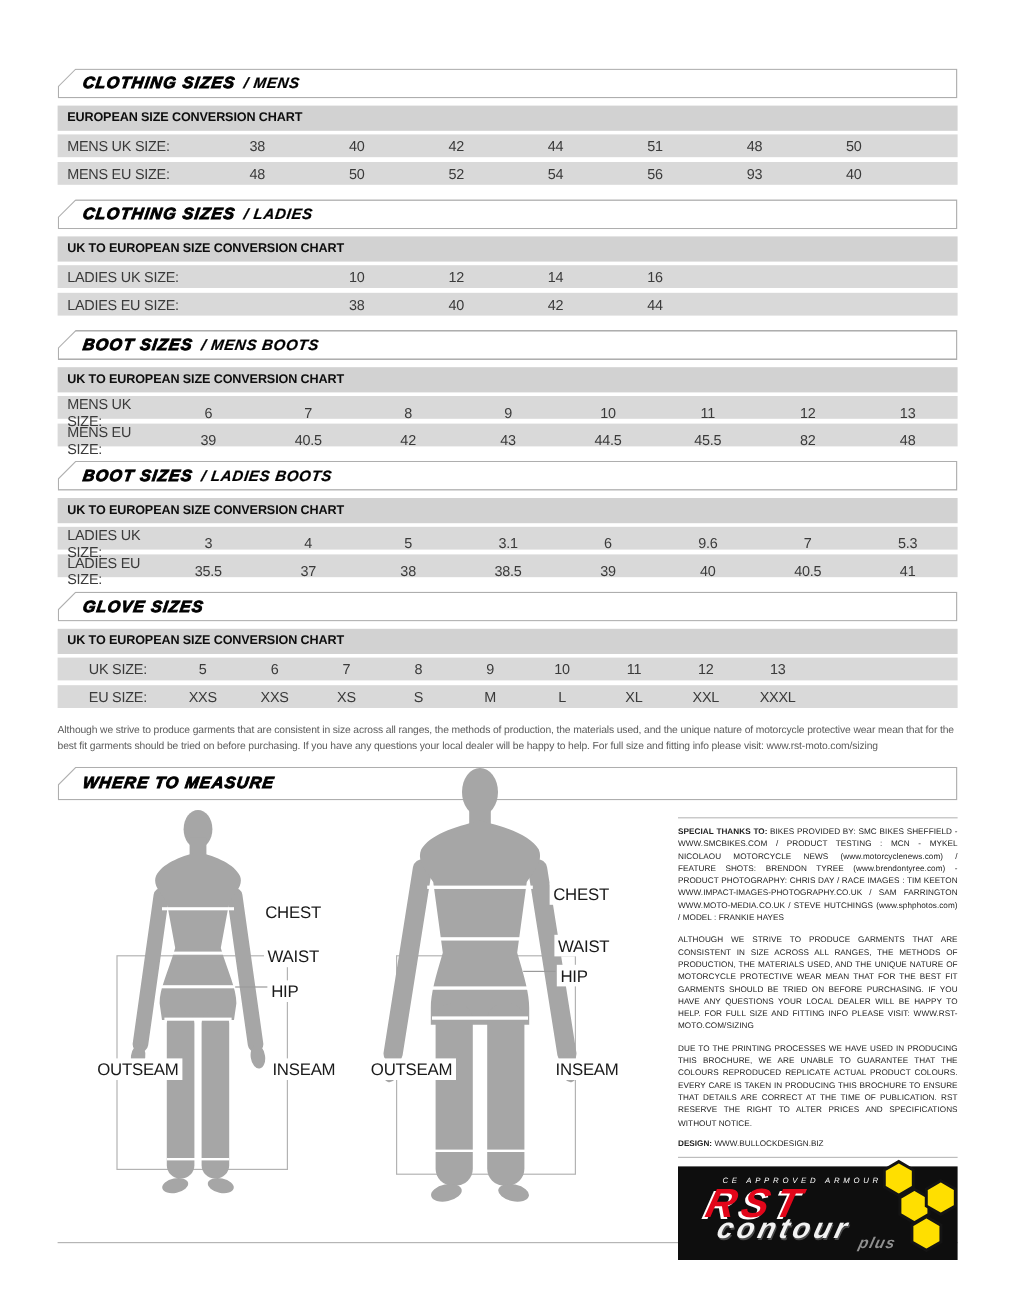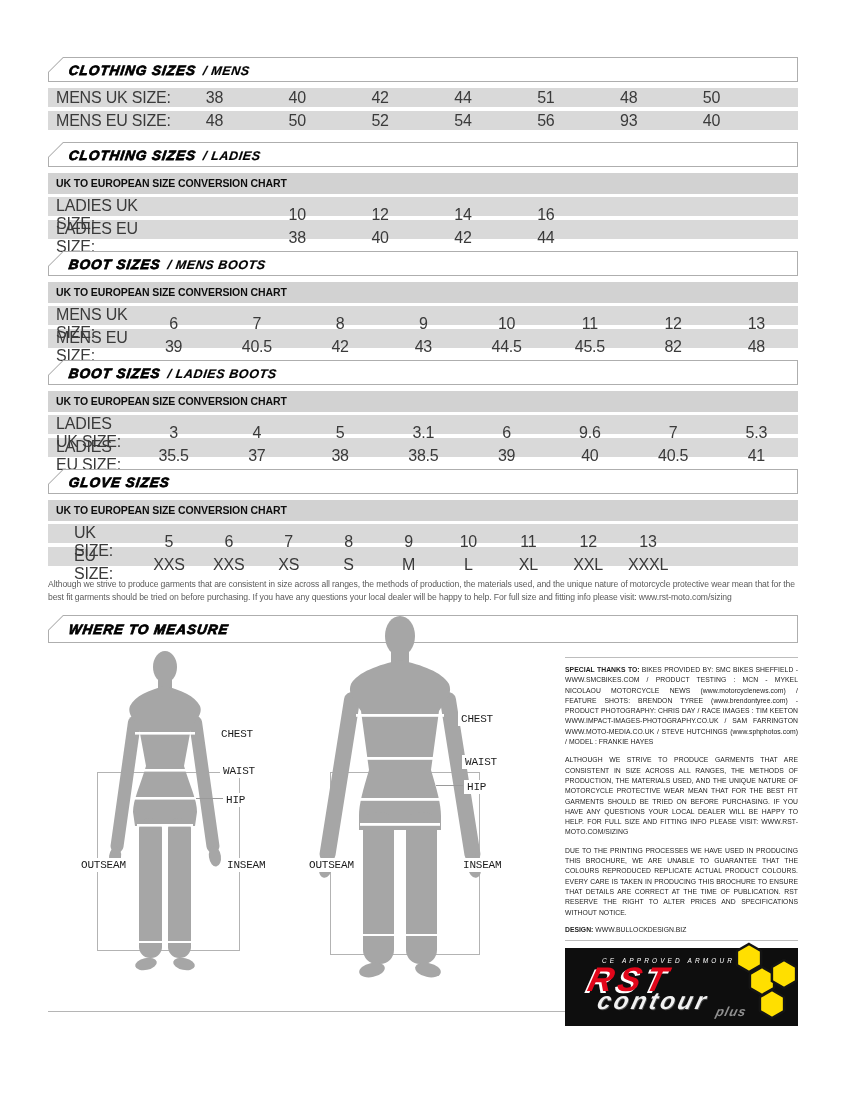--- a/index.html
+++ b/index.html
@@ -23,38 +23,38 @@
            -webkit-text-stroke:0.8px #000;}
   .tt-sub{font-weight:bold;font-style:italic;font-size:12.5px;letter-spacing:0.6px;
           margin-left:7px;-webkit-text-stroke:0.2px #000;}
 
   
   .sizesec{margin-bottom:12px;}
   .subhead{height:21px;line-height:21px;background:var(--subbg);font-weight:bold;
            font-size:10.5px;letter-spacing:-0.1px;padding-left:8px;color:#0d0d0d;
            margin-bottom:3px;}
   .srow{display:grid;height:19px;align-items:center;background:var(--rowbg);
-        margin-bottom:4px;font-size:16px;color:#3a3a3a;letter-spacing:-0.2px;}
+        margin-bottom:4px;font-size:12px;color:#3a3a3a;letter-spacing:-0.2px;}
   .srow .lbl{padding-left:8px;}
   .srow .cell{text-align:center;}
   .grid-clothing{grid-template-columns:125px repeat(7,1fr) 45px;}
   .grid-boots{grid-template-columns:84px repeat(8,1fr);}
   .grid-gloves{grid-template-columns:73px repeat(9,1fr) 120px;padding-left:18px;}
 
   .disclaimer{font-size:8.6px;line-height:12.5px;color:#5b5b5b;margin:8px 0 12px 0;
               letter-spacing:-0.1px;}
 
   
   .measure .tband{height:28px;margin-bottom:0;}
   .mbody{position:relative;height:368px;border-bottom:1px solid #b5b5b5;}
   .fig-svg{position:absolute;z-index:2;}
   .fig-svg path,.fig-svg rect.bodyp,.fig-svg ellipse{fill:var(--silhouette);}
   .fig-svg .wline{fill:#fff;}
-  .mlabel{position:absolute;z-index:3;font-size:11px;color:var(--ink);background:#fff;
-          padding:1px 3px;letter-spacing:-0.2px;white-space:nowrap;font-family:Liberation Mono, monospace;}
+  .mlabel{position:absolute;z-index:3;font-size:14px;color:var(--ink);background:#fff;
+          padding:1px 3px;letter-spacing:-0.2px;white-space:nowrap;}
   .mbox{position:absolute;z-index:1;border:1px solid #b3b3b3;}
   .connector{position:absolute;z-index:3;height:1px;background:#9a9a9a;}
 
   
   .credits{position:absolute;left:517px;top:0;width:233px;padding-top:14px;z-index:3;}
   .cred-div{height:1px;background:#bdbdbd;margin-bottom:7px;}
   .cred-p{font-size:6.8px;line-height:10.3px;color:#222;text-align:justify;
           margin:0 0 8px 0;letter-spacing:0.05px;}
   .cred-p .lead{font-weight:bold;margin-right:2px;}
   .design-line{font-size:6.8px;color:#222;margin:0 0 7px 0;}
@@ -82,20 +82,21 @@
 
   <div>
       <section class="sizesec">
     <div class="tband">
       <div class="bd"></div>
       <div class="fl"></div>
       <div class="tx">
         <span class="tt-main">CLOTHING SIZES</span><span class="tt-sub">/ MENS</span>
       </div>
     </div>
+    <div class="subhead">EUROPEAN SIZE CONVERSION CHART</div>
     <div>
           <div class="srow grid-clothing">
     <div class="lbl">MENS UK SIZE:</div>
   <div class="cell">38</div>
             <div class="cell">40</div>
             <div class="cell">42</div>
             <div class="cell">44</div>
             <div class="cell">51</div>
             <div class="cell">48</div>
             <div class="cell">50</div>

